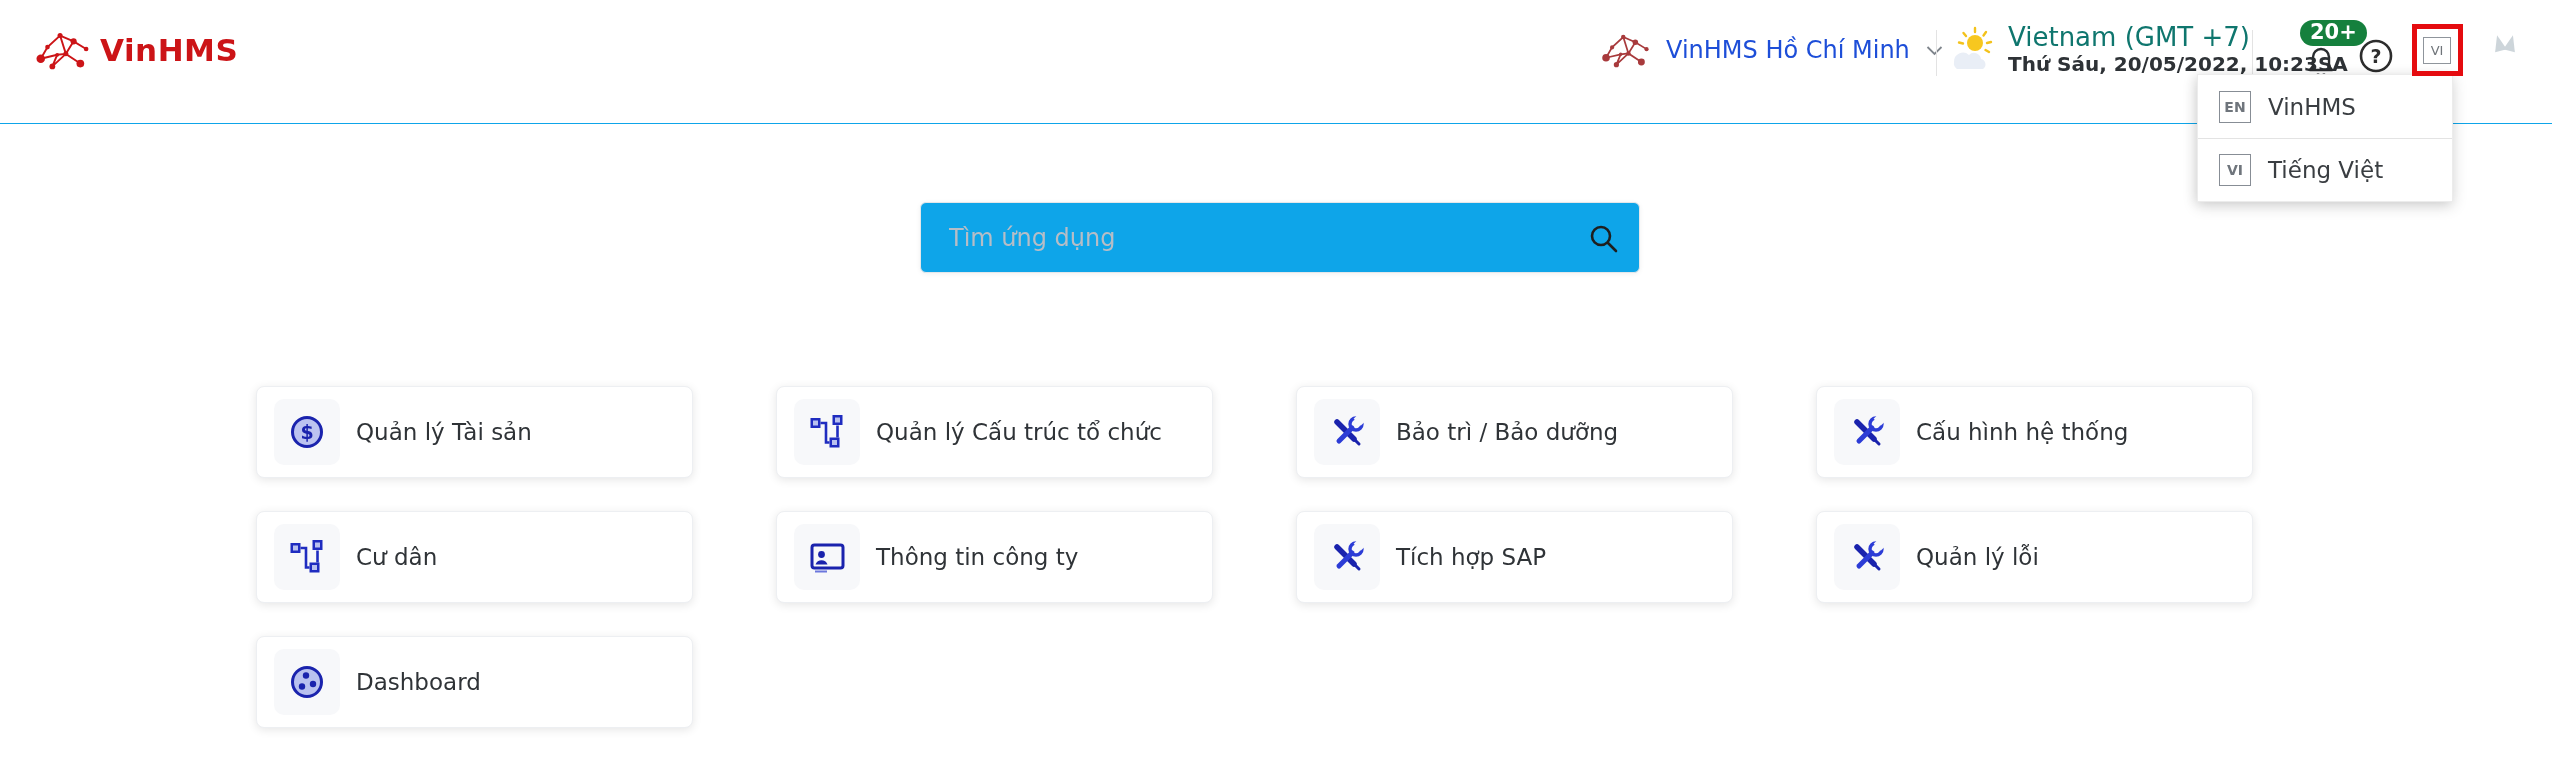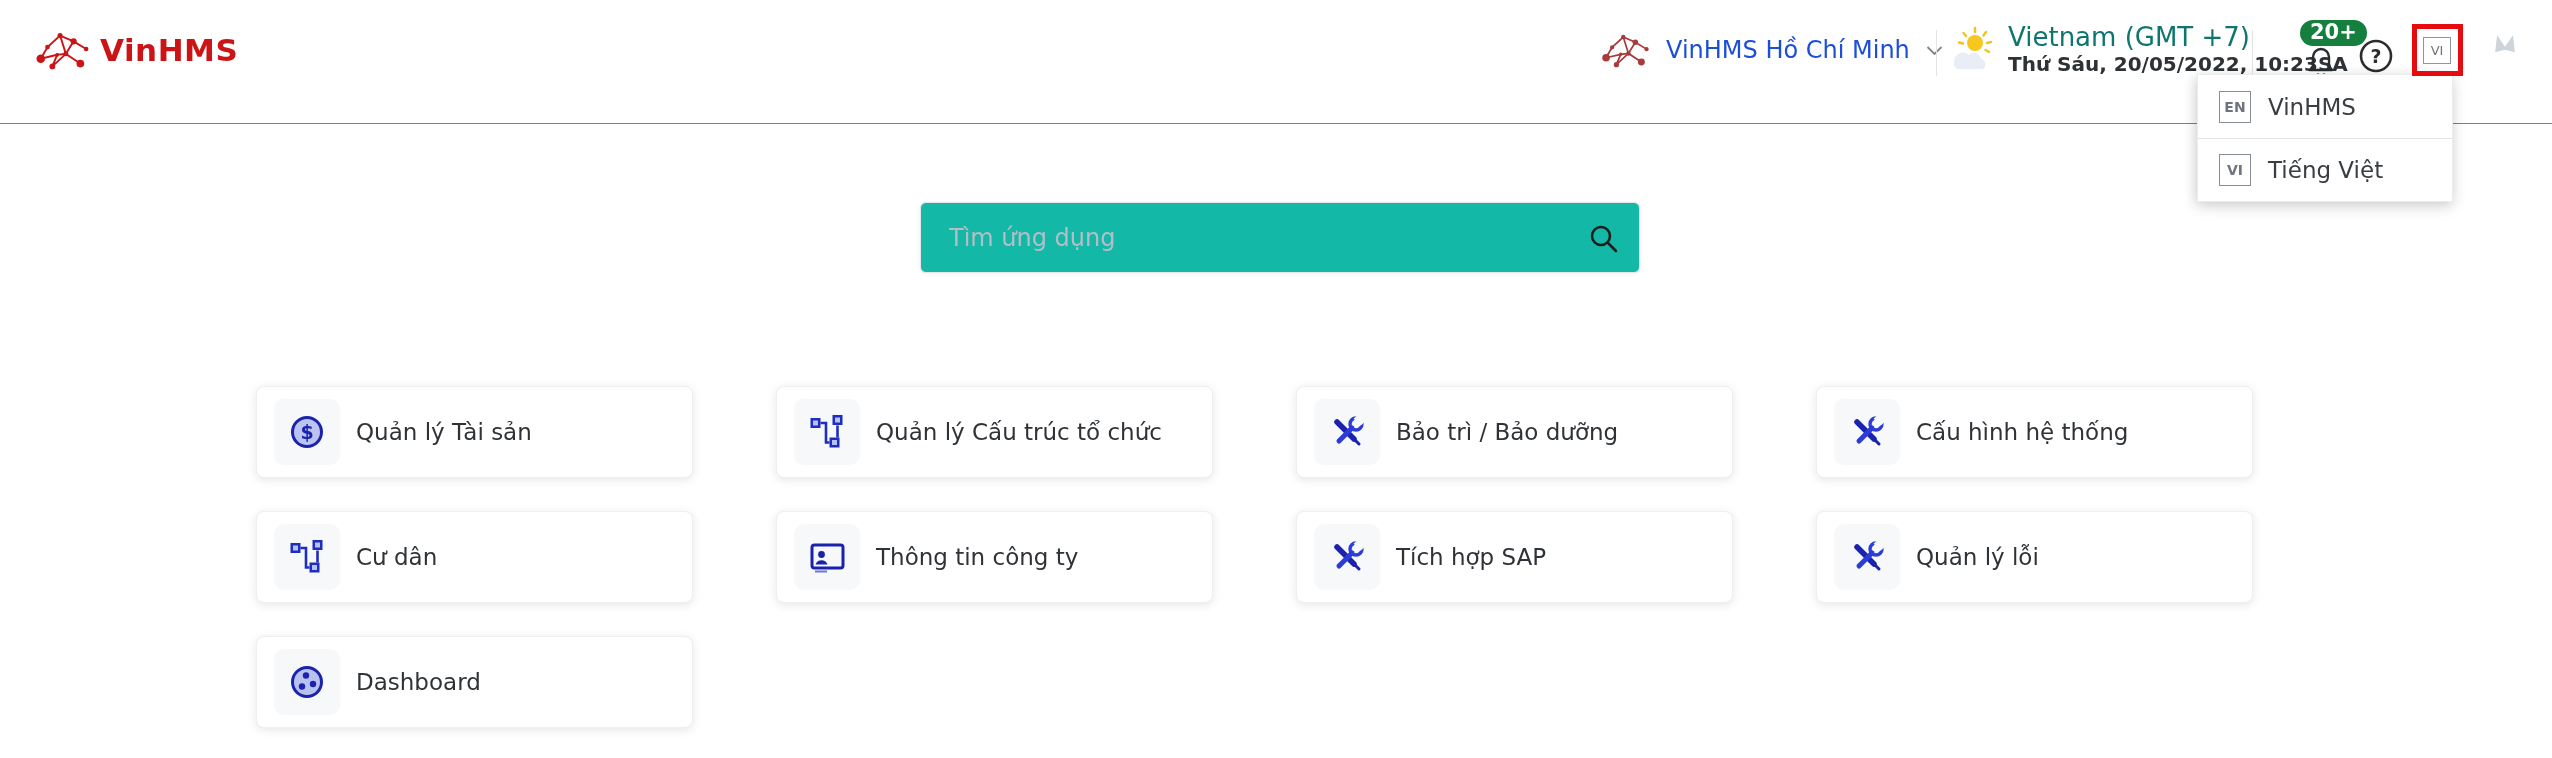--- a/index.html
+++ b/index.html
@@ -50,21 +50,21 @@
   
   .lang-menu { position:absolute; left:2197px; top:74px; width:256px; background:#fff; border:1px solid #ececec;
                box-shadow:0 4px 14px rgba(0,0,0,.16), -3px 2px 10px rgba(0,0,0,.06); z-index:20; }
   .lang-item { height:63px; display:flex; align-items:center; padding-left:21px; gap:17px; cursor:pointer; background:#fff; }
   .lang-item + .lang-item { border-top:1px solid #e3e3e3; }
   .lang-code { width:32px; height:32px; border:1px solid #878d95; display:flex; align-items:center; justify-content:center;
                font-size:14px; color:#6f757c; flex:0 0 auto;font-weight:bold; }
   .lang-label { font-size:23px; color:#3a3e42; white-space:nowrap; }
 
   
-  .search-box { position:absolute; left:920px; top:202px; width:720px; height:71px; background:#14b8a6;
+  .search-box { position:absolute; left:920px; top:202px; width:720px; height:71px; background:#0ea5e9;
                 border:1px solid #e4e7ea; border-radius:6px; box-shadow:0 1px 5px rgba(0,0,0,.06); }
   .search-box input { position:absolute; left:0; top:0; width:100%; height:100%; border:none; outline:none; background:transparent;
                       padding:0 70px 0 28px; font-size:24px; color:#444; font-family:inherit; }
   .search-box input::placeholder { color:#b7bdc6; }
   .search-glyph { position:absolute; right:20px; top:20px; cursor:pointer; }
 
   
   .app-grid { position:absolute; left:256px; top:386px; display:grid; grid-template-columns:repeat(4,437px);
               column-gap:83px; row-gap:33px; }
   .app-card { height:92px; background:#fff; border:1px solid #edeff2; border-radius:8px;

